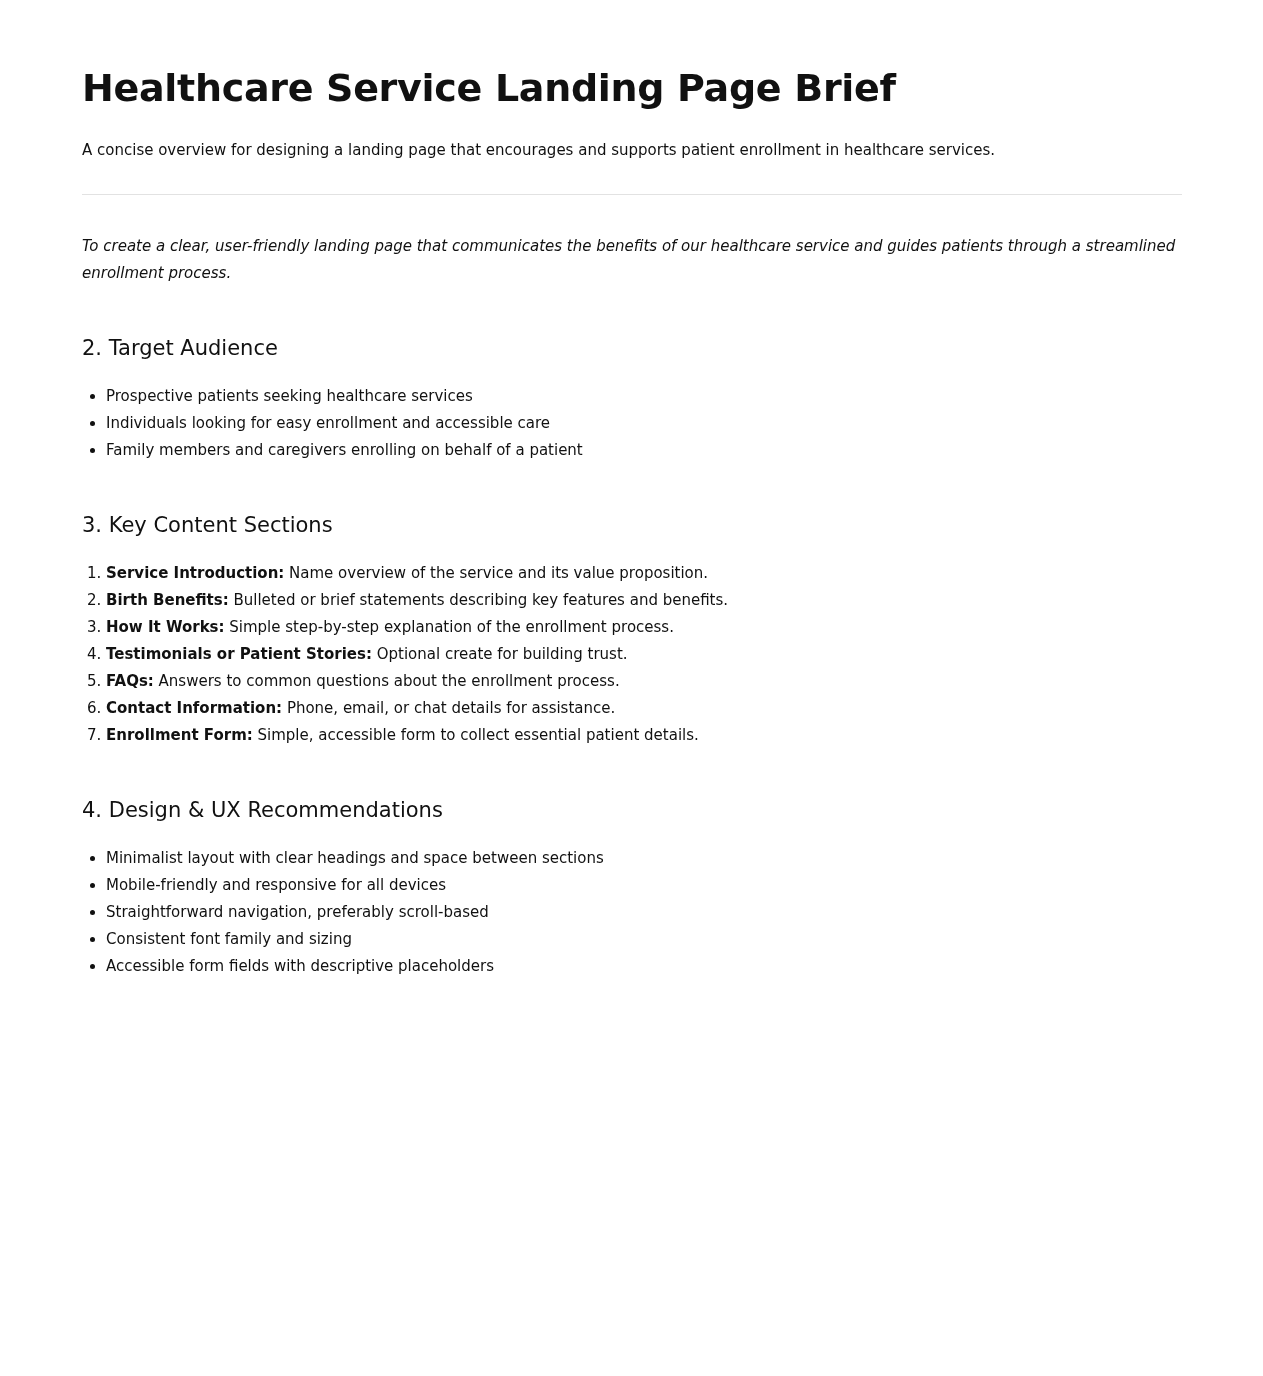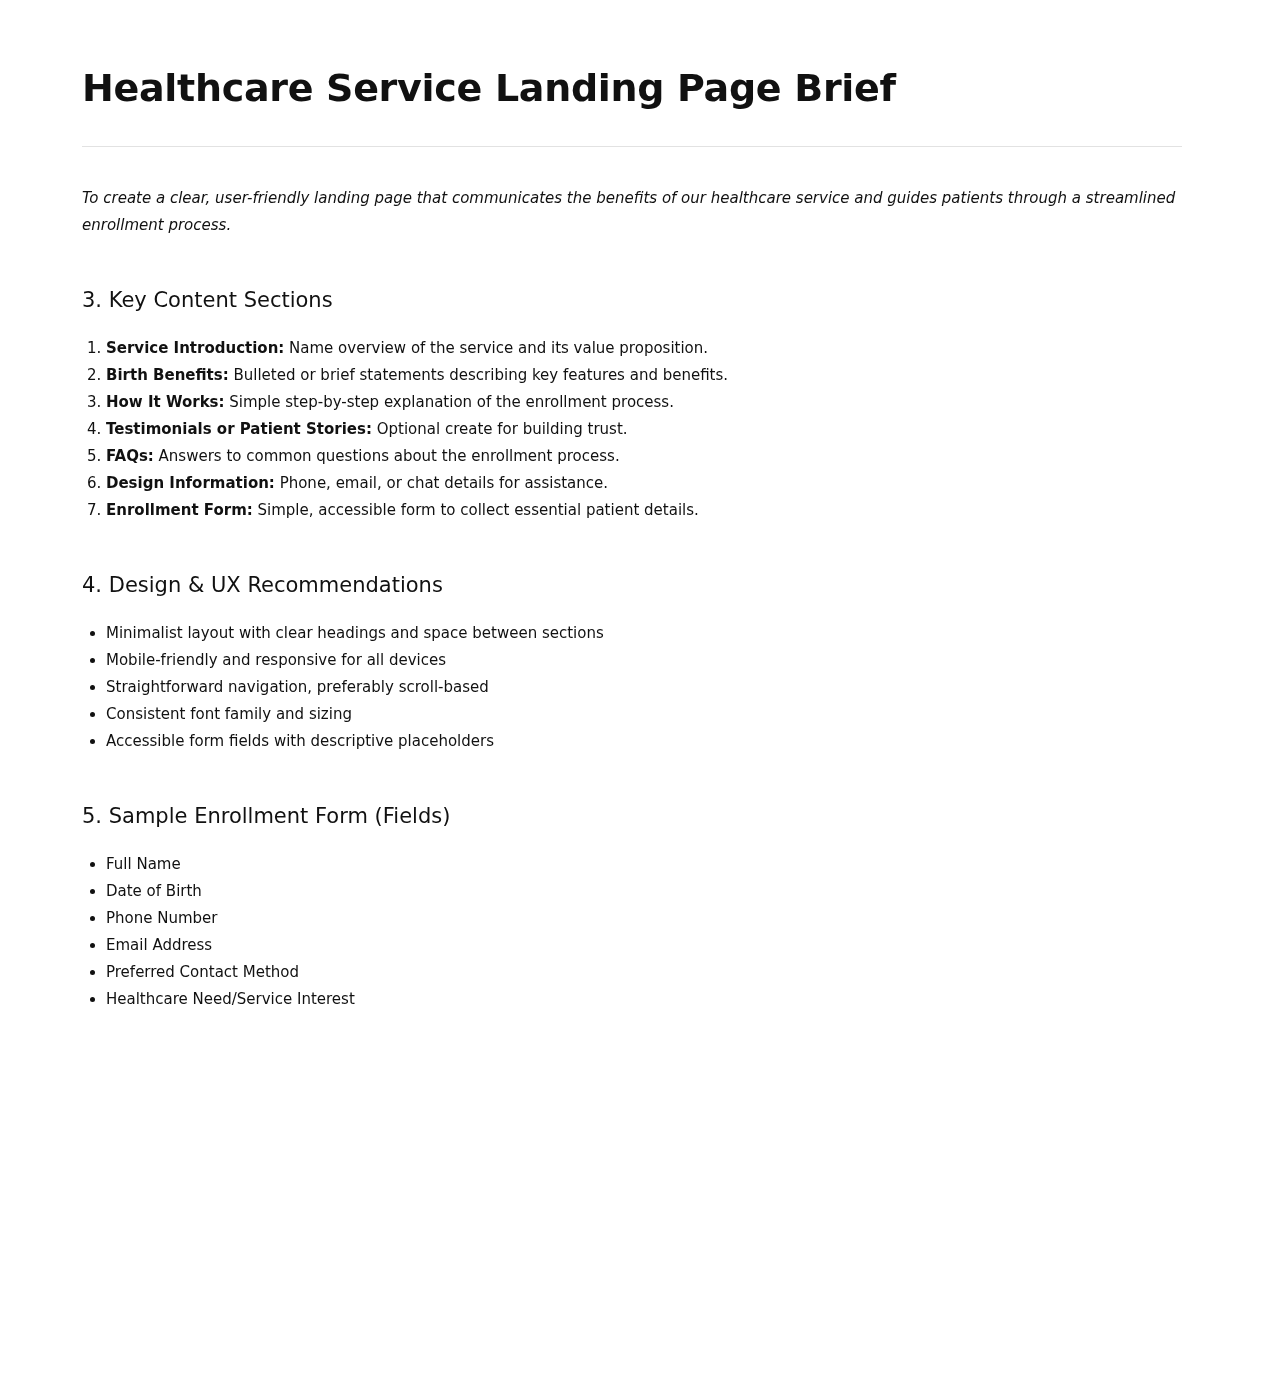--- a/index.html
+++ b/index.html
@@ -59,55 +59,53 @@
     }
     ol li::marker { font-weight: 400; }
     li strong { font-weight: 700; }
     section.spaced { margin-top: 46px; }
   </style>
 </head>
 <body>
 
 <main class="page">
   <h1>Healthcare Service Landing Page Brief</h1>
+  <p class="subtitle">A concise overview for designing a landing page that encourages and supports patient enrollment in healthcare services.</p>
   <hr class="divider">
 
   <section class="first">
     <p class="para">To create a clear, user-friendly landing page that communicates the benefits of our healthcare service and guides patients through a streamlined enrollment process.</p>
   </section>
 
+  <section class="spaced">
+    <h2>2. Target Audience</h2>
+    <ul>
+      <li>Prospective patients seeking healthcare services</li>
+      <li>Individuals looking for easy enrollment and accessible care</li>
+      <li>Family members and caregivers enrolling on behalf of a patient</li>
+    </ul>
+  </section>
 
   <section class="spaced">
     <h2>3. Key Content Sections</h2>
     <ol>
       <li><strong>Service Introduction:</strong><span> Name overview of the service and its value proposition.</span></li>
       <li><strong>Birth Benefits:</strong><span> Bulleted or brief statements describing key features and benefits.</span></li>
       <li><strong>How It Works:</strong><span> Simple step-by-step explanation of the enrollment process.</span></li>
       <li><strong>Testimonials or Patient Stories:</strong><span> Optional create for building trust.</span></li>
       <li><strong>FAQs:</strong><span> Answers to common questions about the enrollment process.</span></li>
-      <li><strong>Design Information:</strong><span> Phone, email, or chat details for assistance.</span></li>
+      <li><strong>Contact Information:</strong><span> Phone, email, or chat details for assistance.</span></li>
       <li><strong>Enrollment Form:</strong><span> Simple, accessible form to collect essential patient details.</span></li>
     </ol>
   </section>
 
   <section class="spaced">
     <h2>4. Design &amp; UX Recommendations</h2>
     <ul>
       <li>Minimalist layout with clear headings and space between sections</li>
       <li>Mobile-friendly and responsive for all devices</li>
       <li>Straightforward navigation, preferably scroll-based</li>
       <li>Consistent font family and sizing</li>
       <li>Accessible form fields with descriptive placeholders</li>
     </ul>
   </section>
 
-  <section class="spaced">
-    <h2>5. Sample Enrollment Form (Fields)</h2>
-    <ul>
-      <li>Full Name</li>
-      <li>Date of Birth</li>
-      <li>Phone Number</li>
-      <li>Email Address</li>
-      <li>Preferred Contact Method</li>
-      <li>Healthcare Need/Service Interest</li>
-    </ul>
-  </section>
 </main>
 
 </body></html>

